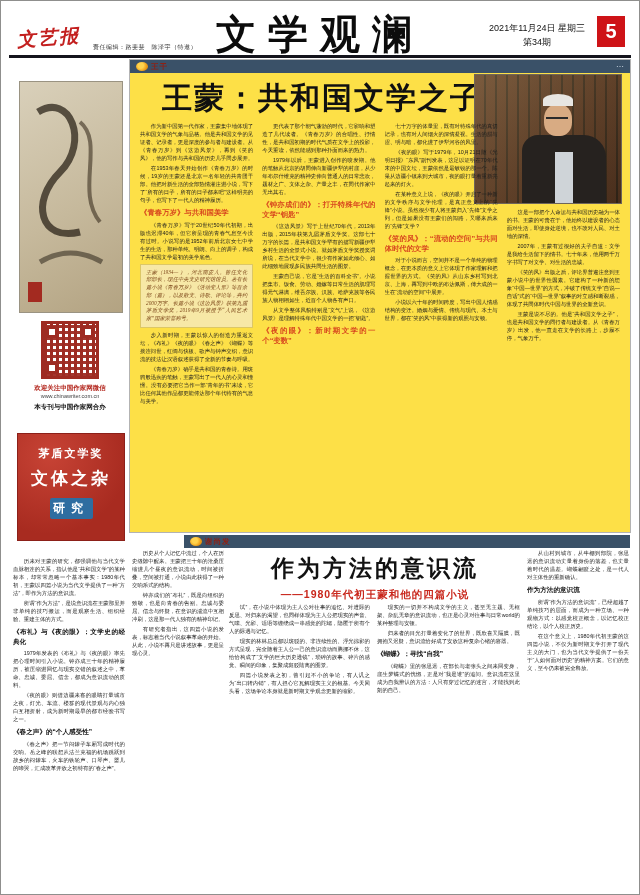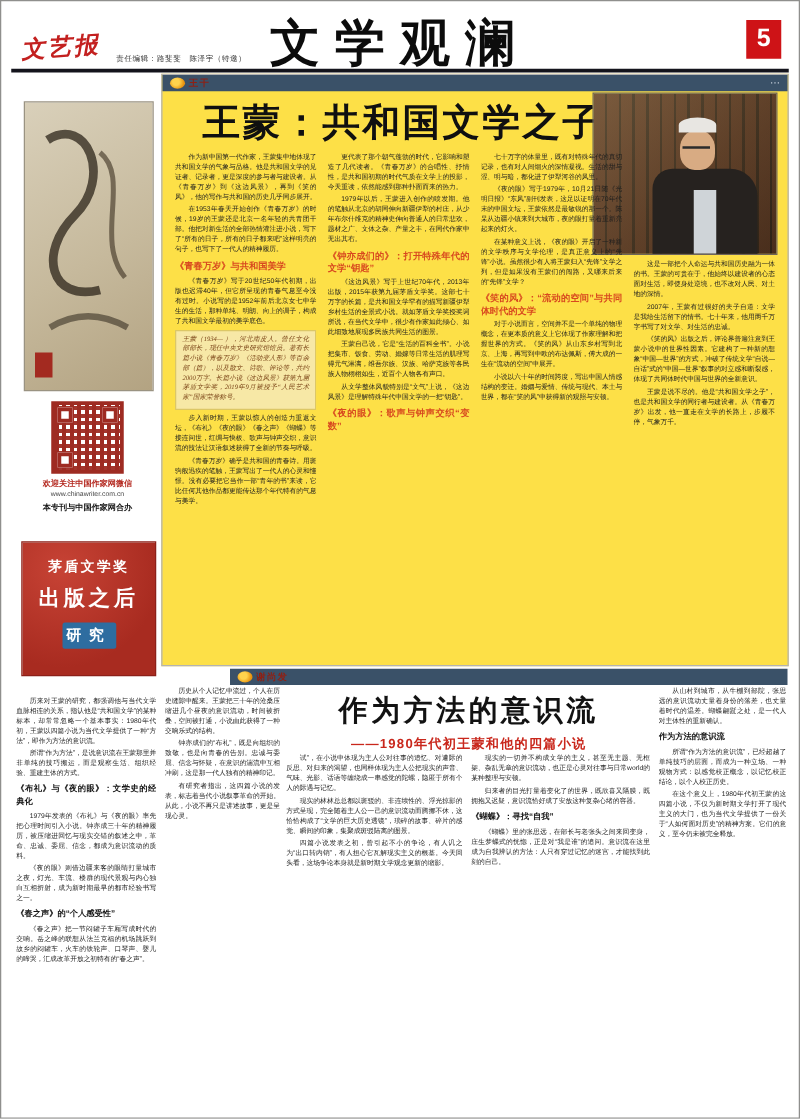--- a/index.html
+++ b/index.html
@@ -91,20 +91,24 @@
   .c5{left:526px;top:548px;width:102px;height:334px;}
 </style>
 </head>
 <body>
 
 <div class="page">
 
   <div class="masthead-logo">文艺报</div>
   <div class="editors">责任编辑：路斐斐　陈泽宇（特邀）</div>
   <div class="masthead">文学观澜</div>
+  <div class="dateblock">
+    <div>2021年11月24日  星期三</div>
+    <div>第34期</div>
+  </div>
   <div class="pagenum">5</div>
   <div class="header-rule"></div>
 
   <div class="book-cover">
     <svg viewBox="0 0 102 230">
       <path d="M18 30 C 50 10, 70 60, 40 90 S 20 160, 60 150" stroke="#2c241a" stroke-width="7" fill="none" opacity="0.75"></path>
       <path d="M60 40 C 85 60, 55 110, 80 140" stroke="#3a2f20" stroke-width="4" fill="none" opacity="0.6"></path>
       <path d="M20 180 q 30 -18 62 0" stroke="#2c241a" stroke-width="5" fill="none" opacity="0.55"></path>
     </svg>
     <div class="book-seal"></div>
@@ -116,21 +120,21 @@
       <span class="qr-eye tr"></span>
       <span class="qr-eye bl"></span>
     </div>
     <div class="qr-cap1">欢迎关注中国作家网微信</div>
     <div class="qr-cap2">www.chinawriter.com.cn</div>
     <div class="qr-cap3">本专刊与中国作家网合办</div>
   </div>
 
   <div class="promo">
     <div class="promo-l1">茅盾文学奖</div>
-    <div class="promo-l2">出版之后</div>
+    <div class="promo-l2">文体之杂</div>
     <div class="promo-l3">研究</div>
   </div>
 
   <div class="a1-box">
     <div class="colbar">
       <span class="badge"></span>
       <span class="aname">王干</span>
     </div>
     <div class="a1-headline">王蒙：共和国文学之子</div>
 
@@ -153,21 +157,21 @@
           <p class="para">步入新时期，王蒙以惊人的创造力重返文坛，《布礼》《夜的眼》《春之声》《蝴蝶》等接连问世，红绸与快板、歌声与钟声交织，意识流的技法让汉语叙述获得了全新的节奏与呼吸。</p>
           <p class="para">《青春万岁》确乎是共和国的青春诗。用斑驹般迅疾的笔触，王蒙写出了一代人的心灵和憧憬。没有必要把它当作一部“青年的书”来读，它比任何其他作品都更能传达那个年代特有的气息与美学。</p>
         </div>
       <div class="ncol">
           <p class="para">更代表了那个朝气蓬勃的时代，它影响和塑造了几代读者。《青春万岁》的合唱性、抒情性，是共和国初期的时代气质在文学上的投影，今天重读，依然能感到那种扑面而来的热力。</p>
           <p class="para">1979年以后，王蒙进入创作的喷发期。他的笔触从北京的胡同伸向新疆伊犁的村庄，从少年布尔什维克的精神史伸向普通人的日常悲欢，题材之广、文体之杂、产量之丰，在同代作家中无出其右。</p>
           <div class="subhead">《钟亦成们的》：打开特殊年代的文学“钥匙”</div>
           <p class="para">《这边风景》写于上世纪70年代，2013年出版，2015年获第九届茅盾文学奖。这部七十万字的长篇，是共和国文学罕有的描写新疆伊犁乡村生活的全景式小说。就如茅盾文学奖授奖词所说，在当代文学中，很少有作家如此倾心、如此细致地展现多民族共同生活的图景。</p>
           <p class="para">王蒙自己说，它是“生活的百科全书”。小说把集市、饭食、劳动、婚嫁等日常生活的肌理写得元气淋漓，维吾尔族、汉族、哈萨克族等各民族人物栩栩如生，近百个人物各有声口。</p>
           <p class="para">从文学整体风貌特别是“文气”上说，《这边风景》是理解特殊年代中国文学的一把“钥匙”。</p>
-          <div class="subhead">《夜的眼》：歌声与钟声交织“变数”</div>
+          <div class="subhead">《夜的眼》：新时期文学的一个“变数”</div>
         </div>
       <div class="ncol">
           <p class="para">七十万字的体量里，既有对特殊年代的真切记录，也有对人间烟火的深情凝视。生活的甜与涩、明与暗，都化进了伊犁河谷的风里。</p>
           <p class="para">《夜的眼》写于1979年，10月21日随《光明日报》“东风”副刊发表，这足以证明在70年代末的中国文坛，王蒙依然是最敏锐的那一个。陈杲从边疆小镇来到大城市，夜的眼打量着重新亮起来的灯火。</p>
           <p class="para">在某种意义上说，《夜的眼》开启了一种新的文学秩序与文学伦理，是真正意义上的“先锋”小说。虽然很少有人将王蒙归入“先锋”文学之列，但是如果没有王蒙们的闯路，又哪来后来的“先锋”文学？</p>
           <div class="subhead">《笑的风》：“流动的空间”与共同体时代的文学</div>
           <p class="para">对于小说而言，空间并不是一个单纯的物理概念，在更本质的意义上它体现了作家理解和把握世界的方式。《笑的风》从山东乡村写到北京、上海，再写到中欧的布达佩斯，傅大成的一生在“流动的空间”中展开。</p>
           <p class="para">小说以六十年的时间跨度，写出中国人情感结构的变迁。婚姻与爱情、传统与现代、本土与世界，都在“笑的风”中获得新的观照与安顿。</p>
         </div>
       <div class="ncol col-pad-photo">

